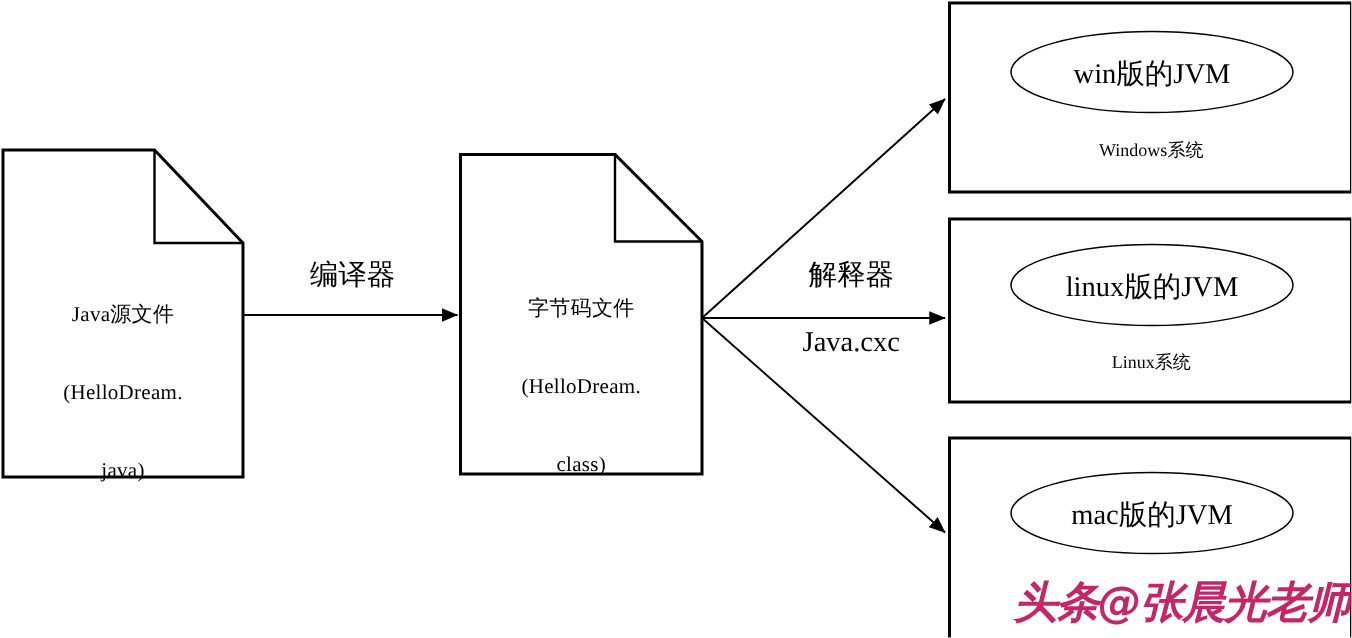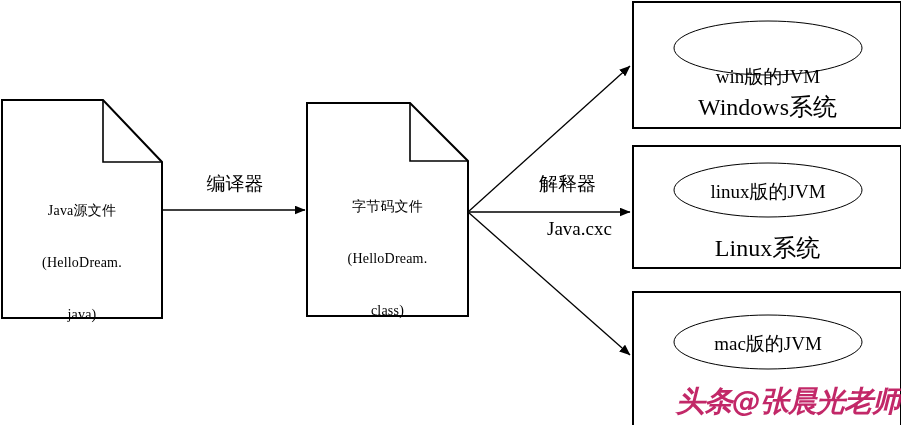--- a/index.html
+++ b/index.html
@@ -73,34 +73,34 @@
     left: 170px;
     top: 217px;
     width: 130px;
   }
   #interpreter-label-top {
     left: 505px;
     top: 172px;
     width: 125px;
   }
   #interpreter-label-bottom {
-    left: 517px;
+    left: 505px;
     top: 217px;
     width: 125px;
   }
   
   .jvm-caption {
     font-size: 19px;
   }
-  #jvm-win-caption  { left: 674px; top: 38px;  width: 188px; margin-top: 27px; }
+  #jvm-win-caption  { left: 674px; top: 38px;  width: 188px; }
   #jvm-linux-caption{ left: 674px; top: 180px; width: 188px; }
   #jvm-mac-caption  { left: 674px; top: 332px; width: 188px; }
   
   .os-caption {
-    font-size: 24px;
+    font-size: 12px;
     text-align: center;
   }
   #os-windows-caption { left: 660px; top: 93px;  width: 215px; }
   #os-linux-caption   { left: 660px; top: 234px; width: 215px; }
   #os-mac-caption     { left: 660px; top: 386px; width: 215px; opacity: 0; }
   
   #watermark {
     position: absolute;
     left: 676px;
     top: 381px;

